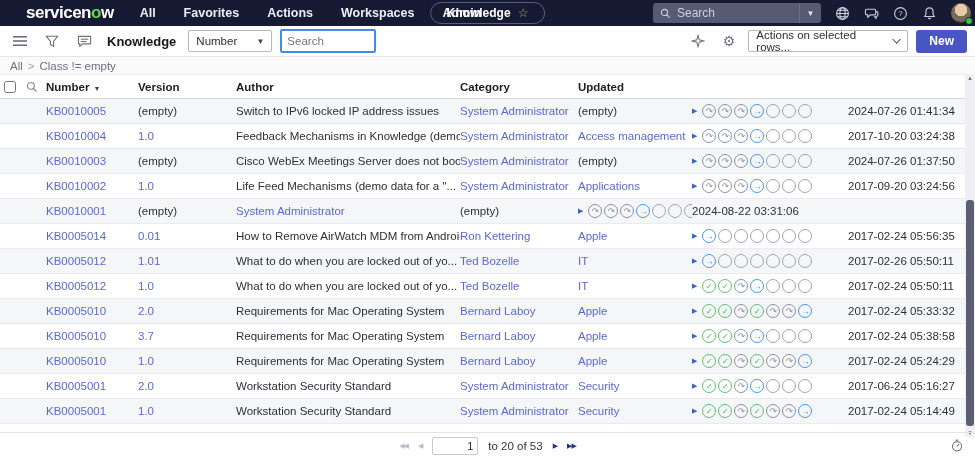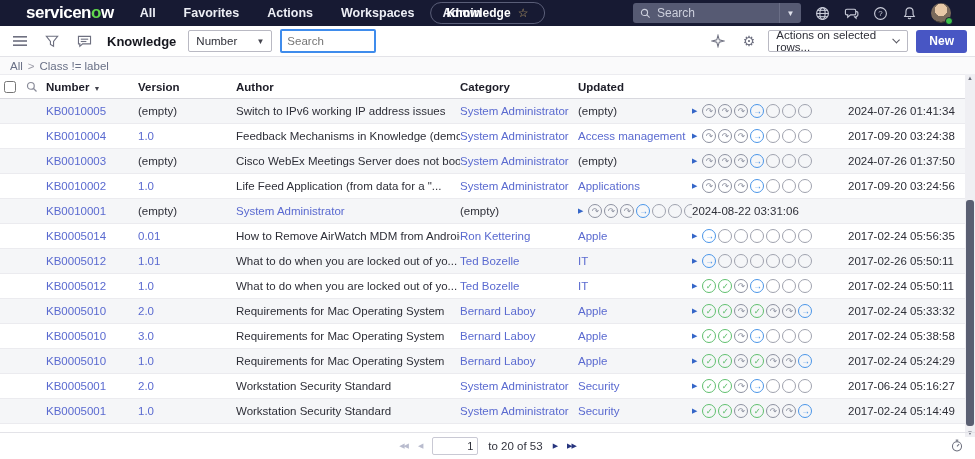--- a/index.html
+++ b/index.html
@@ -1,21 +1,21 @@
 <!DOCTYPE html>
 <html style="--nav-bg: #171a33; --brand-green: #62d84e; --star-gold: #c0a468; --link: #5a6ad0; --accent-blue: #4856c4; --focus-blue: #3f8cec; --wf-done: #5fbf6e; --wf-current: #4a95e8; --wf-skip: #8d91a0; --text: #2e2f38; --pager-active: #27357e; --pager-disabled: #b9bcce;"><head>
 <meta charset="utf-8">
 <style>
   * { margin:0; padding:0; box-sizing:border-box; }
   html,body { width:975px; height:459px; overflow:hidden; background:#fff;
     font-family:"Liberation Sans","DejaVu Sans",sans-serif; }
 
   
   .topnav { position:relative; height:26px; background:var(--nav-bg,#171a33);
-    display:flex; align-items:center; padding:0 24px 0 26px; color:#e8e9f0; }
+    display:flex; align-items:center; padding:0 4px 0 26px; color:#e8e9f0; }
   .brand { font-size:17px; font-weight:bold; letter-spacing:-0.5px; color:#fff; margin-right:26px; }
   .brand .green-o { color:var(--brand-green,#62d84e); }
   .nav-menu { display:flex; align-items:center; gap:28px; font-size:12.5px; font-weight:600; }
   .nav-menu .nav-item { cursor:pointer; color:#eceef5; }
   .nav-pill { position:absolute; left:50%; transform:translateX(-50%);
     border:1px solid #5a5e78; border-radius:12px; padding:3px 16px; display:flex;
     align-items:center; gap:7px; font-size:12px; font-weight:bold; color:#fff; }
   .nav-pill .star { color:var(--star-gold,#c0a468); font-size:12px; }
   .nav-right { margin-left:auto; display:flex; align-items:center; gap:14px; }
   .nav-search { width:168px; height:20px; background:#565a73; border-radius:3px;
@@ -186,31 +186,31 @@
     <span class="sel-caret">▼</span>
   </div>
   <input class="search-input" type="text" placeholder="Search" style="">
   <span class="spacer"></span>
   <span class="tb-ic">
     <svg width="14" height="14" viewBox="0 0 16 16" fill="none" stroke="#6e7080" stroke-width="1.2">
         <path d="M8 1.5 L9.4 6.6 L14.5 8 L9.4 9.4 L8 14.5 L6.6 9.4 L1.5 8 L6.6 6.6 Z"></path>
       </svg>
   </span>
   <span class="tb-ic gear-glyph">⚙</span>
-  <div class="select-box" style="width:140px; justify-content:space-between;">
+  <div class="select-box" style="width:160px; justify-content:space-between;">
     <span>Actions on selected rows...</span>
     <span class="chev"></span>
   </div>
   <button class="new-btn">New</button>
 </div>
 
 <div class="breadcrumb">
   <span>All</span>
   <span class="sep">&gt;</span>
-  <span>Class != label</span>
+  <span>Class != empty</span>
 </div>
 
 <div class="table-wrap">
   <div class="thead grid-cols">
     <div class="cell th-check">
         <input type="checkbox" style="">
       </div>
     <div class="cell">
       <svg width="12" height="12" viewBox="0 0 16 16">
           <circle cx="6.5" cy="6.5" r="4.5" fill="none" stroke="#8a8c99" stroke-width="1.6"></circle>
@@ -222,21 +222,21 @@
     <div class="cell">Author</div>
     <div class="cell">Category</div>
     <div class="cell">Updated</div>
   </div>
   <div>
       <div class="trow grid-cols odd">
         <div class="cell "></div>
         <div class="cell "></div>
         <div class="cell link">KB0010005</div>
         <div class="cell ">(empty)</div>
-        <div class="cell ">Switch to IPv6 working IP address issues</div>
+        <div class="cell ">Switch to IPv6 locked IP address issues</div>
         <div class="cell link">System Administrator</div>
         <div class="cell ">(empty)</div>
         <div class="cell c-workflow">
           <span class="wf-tri">▶</span>
           <span class="wf-ic wf-skip">↷</span>
           <span class="wf-ic wf-skip">↷</span>
           <span class="wf-ic wf-skip">↷</span>
           <span class="wf-ic wf-cur">→</span>
           <span class="wf-ic wf-future"></span>
           <span class="wf-ic wf-future"></span>
@@ -255,21 +255,21 @@
         <div class="cell c-workflow">
           <span class="wf-tri">▶</span>
           <span class="wf-ic wf-skip">↷</span>
           <span class="wf-ic wf-skip">↷</span>
           <span class="wf-ic wf-skip">↷</span>
           <span class="wf-ic wf-cur">→</span>
           <span class="wf-ic wf-future"></span>
           <span class="wf-ic wf-future"></span>
           <span class="wf-ic wf-future"></span>
         </div>
-        <div class="cell ">2017-09-20 03:24:38</div>
+        <div class="cell ">2017-10-20 03:24:38</div>
       </div>
       <div class="trow grid-cols odd">
         <div class="cell "></div>
         <div class="cell "></div>
         <div class="cell link">KB0010003</div>
         <div class="cell ">(empty)</div>
         <div class="cell ">Cisco WebEx Meetings Server does not boo...</div>
         <div class="cell link">System Administrator</div>
         <div class="cell ">(empty)</div>
         <div class="cell c-workflow">
@@ -282,21 +282,21 @@
           <span class="wf-ic wf-future"></span>
           <span class="wf-ic wf-future"></span>
         </div>
         <div class="cell ">2024-07-26 01:37:50</div>
       </div>
       <div class="trow grid-cols even">
         <div class="cell "></div>
         <div class="cell "></div>
         <div class="cell link">KB0010002</div>
         <div class="cell link">1.0</div>
-        <div class="cell ">Life Feed Application (from data for a "...</div>
+        <div class="cell ">Life Feed Mechanisms (demo data for a "...</div>
         <div class="cell link">System Administrator</div>
         <div class="cell link">Applications</div>
         <div class="cell c-workflow">
           <span class="wf-tri">▶</span>
           <span class="wf-ic wf-skip">↷</span>
           <span class="wf-ic wf-skip">↷</span>
           <span class="wf-ic wf-skip">↷</span>
           <span class="wf-ic wf-cur">→</span>
           <span class="wf-ic wf-future"></span>
           <span class="wf-ic wf-future"></span>
@@ -400,21 +400,21 @@
           <span class="wf-ic wf-skip">↷</span>
           <span class="wf-ic wf-skip">↷</span>
           <span class="wf-ic wf-cur">→</span>
         </div>
         <div class="cell ">2017-02-24 05:33:32</div>
       </div>
       <div class="trow grid-cols even">
         <div class="cell "></div>
         <div class="cell "></div>
         <div class="cell link">KB0005010</div>
-        <div class="cell link">3.0</div>
+        <div class="cell link">3.7</div>
         <div class="cell ">Requirements for Mac Operating System</div>
         <div class="cell link">Bernard Laboy</div>
         <div class="cell link">Apple</div>
         <div class="cell c-workflow">
           <span class="wf-tri">▶</span>
           <span class="wf-ic wf-done">✓</span>
           <span class="wf-ic wf-done">✓</span>
           <span class="wf-ic wf-skip">↷</span>
           <span class="wf-ic wf-cur">→</span>
           <span class="wf-ic wf-future"></span>

